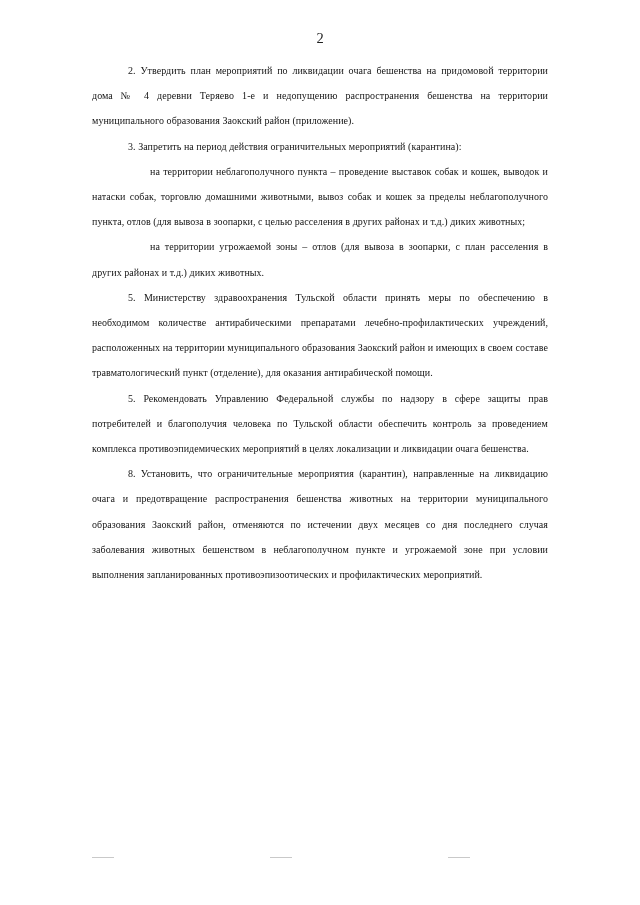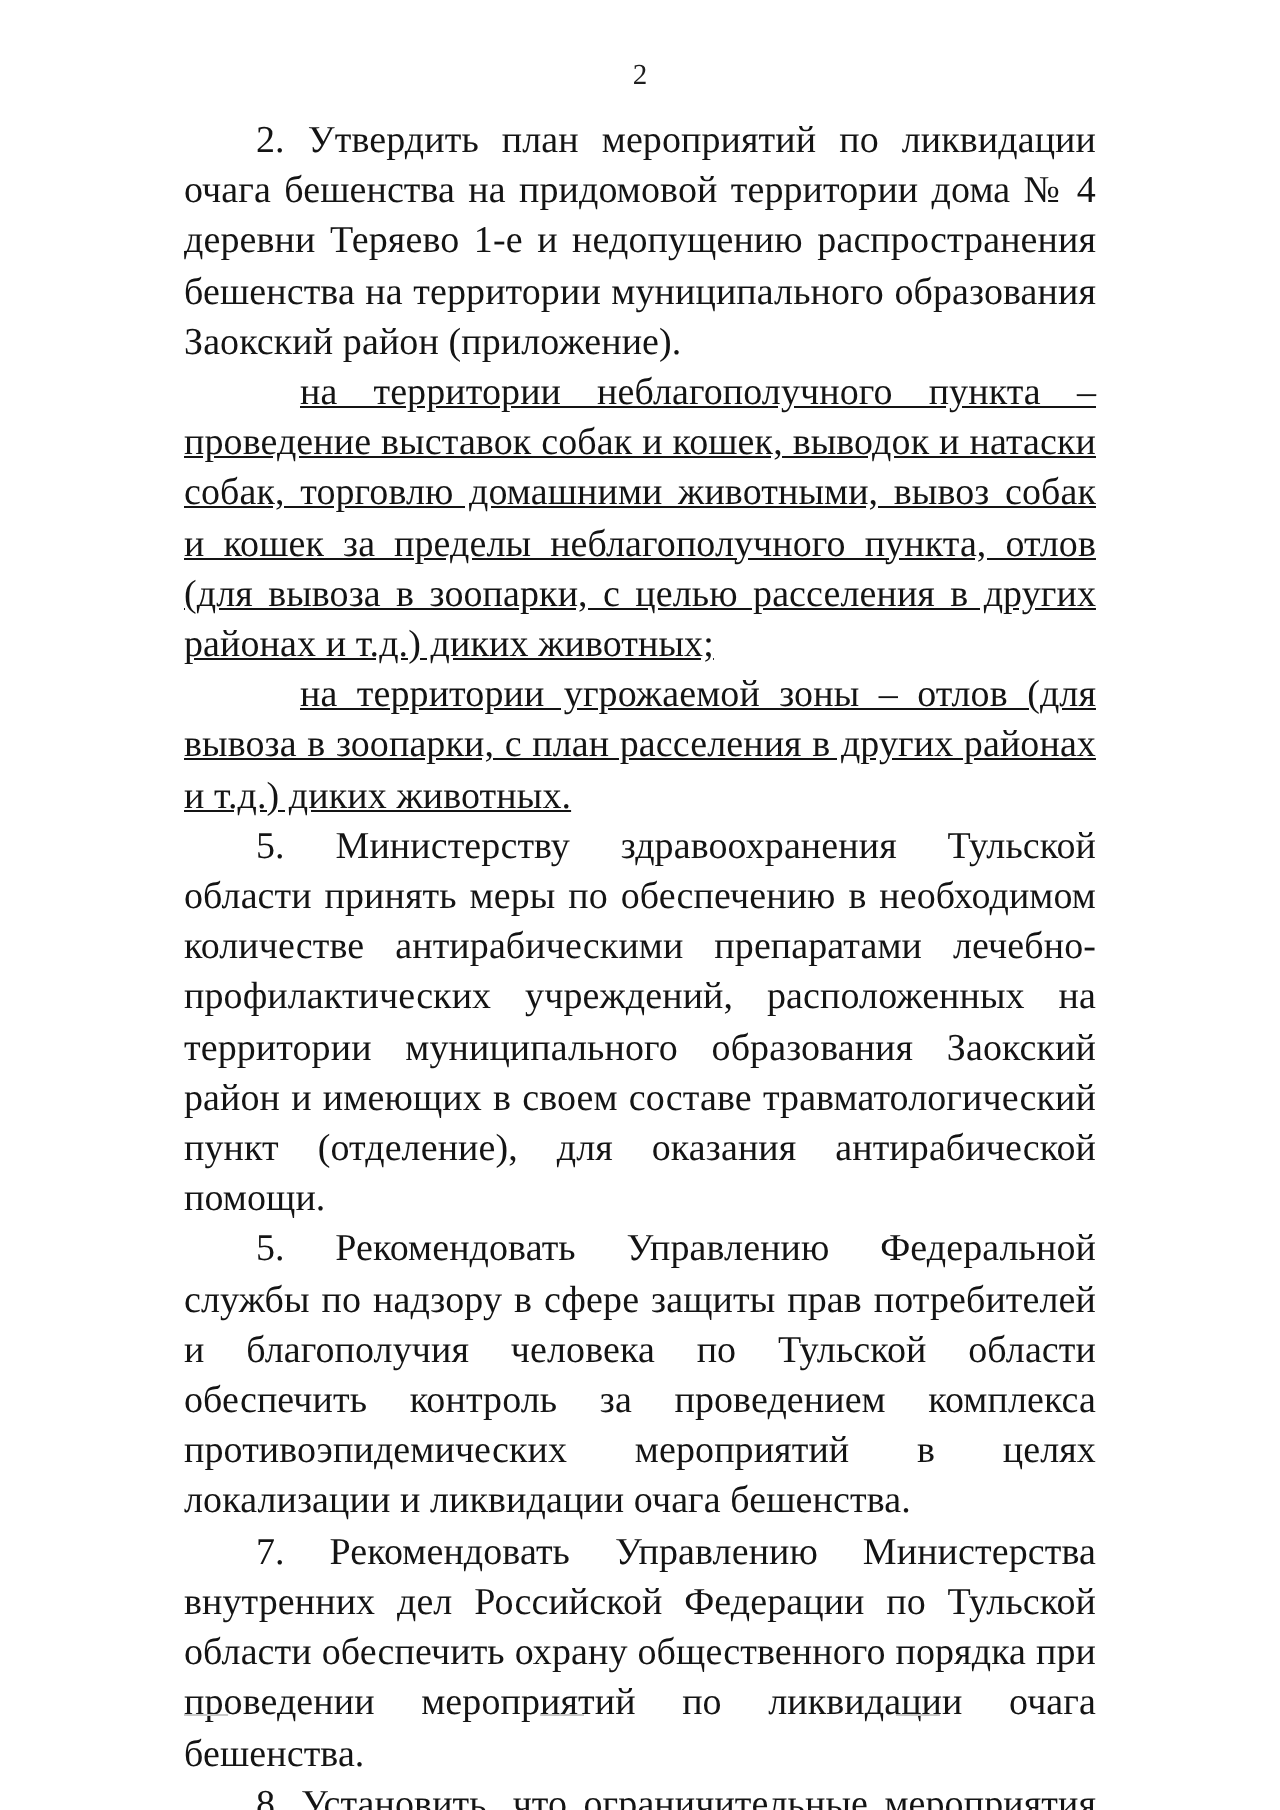--- a/index.html
+++ b/index.html
@@ -31,33 +31,32 @@
     color: #1e1e1e;
   }
   .content {
     position: absolute;
     top: 58px;
     left: 92px;
     width: 456px;
   }
   p {
     margin: 0;
-    font-size: 19px;
+    font-size: 10px;
     line-height: 25.2px;
     text-align: justify;
     text-justify: inter-word;
     color: #141414;
     letter-spacing: 0.05px;
   }
   p.indent {
     text-indent: 36px;
   }
   p.indent-big {
     text-indent: 58px;
-    text-decoration: underline;
   }
   .footer-marks {
     position: absolute;
     bottom: 38px;
     left: 92px;
     width: 456px;
     height: 10px;
   }
   .footer-marks span {
     position: absolute;
@@ -71,25 +70,25 @@
 </style>
 </head>
 <body>
 
 <div class="page">
 
   <div class="page-number">2</div>
 
   <div class="content">
     <p class="indent">2. Утвердить план мероприятий по ликвидации очага бешенства на придомовой территории дома № 4 деревни Теряево 1-е и недопущению распространения бешенства на территории муниципального образования Заокский район (приложение).</p>
+    <p class="indent">3. Запретить на период действия ограничительных мероприятий (карантина):</p>
     <p class="indent-big">на территории неблагополучного пункта – проведение выставок собак и кошек, выводок и натаски собак, торговлю домашними животными, вывоз собак и кошек за пределы неблагополучного пункта, отлов (для вывоза в зоопарки, с целью расселения в других районах и т.д.) диких животных;</p>
     <p class="indent-big">на территории угрожаемой зоны – отлов (для вывоза в зоопарки, с план расселения в других районах и т.д.) диких животных.</p>
     <p class="indent">5. Министерству здравоохранения Тульской области принять меры по обеспечению в необходимом количестве антирабическими препаратами лечебно-профилактических учреждений, расположенных на территории муниципального образования Заокский район и имеющих в своем составе травматологический пункт (отделение), для оказания антирабической помощи.</p>
     <p class="indent">5. Рекомендовать Управлению Федеральной службы по надзору в сфере защиты прав потребителей и благополучия человека по Тульской области обеспечить контроль за проведением комплекса противоэпидемических мероприятий в целях локализации и ликвидации очага бешенства.</p>
-    <p class="indent">7. Рекомендовать Управлению Министерства внутренних дел Российской Федерации по Тульской области обеспечить охрану общественного порядка при проведении мероприятий по ликвидации очага бешенства.</p>
     <p class="indent">8. Установить, что ограничительные мероприятия (карантин), направленные на ликвидацию очага и предотвращение распространения бешенства животных на территории муниципального образования Заокский район, отменяются по истечении двух месяцев со дня последнего случая заболевания животных бешенством в неблагополучном пункте и угрожаемой зоне при условии выполнения запланированных противоэпизоотических и профилактических мероприятий.</p>
   </div>
 
   <div class="footer-marks">
     <span class="mark-1"></span>
     <span class="mark-2"></span>
     <span class="mark-3"></span>
   </div>
 
 </div>

